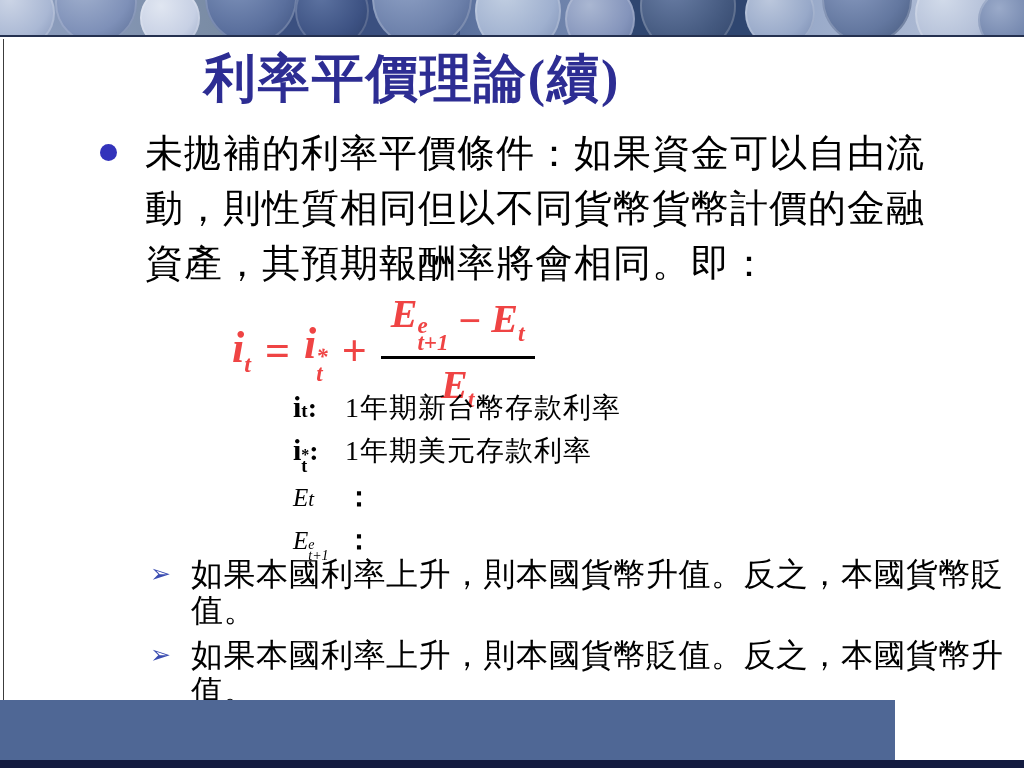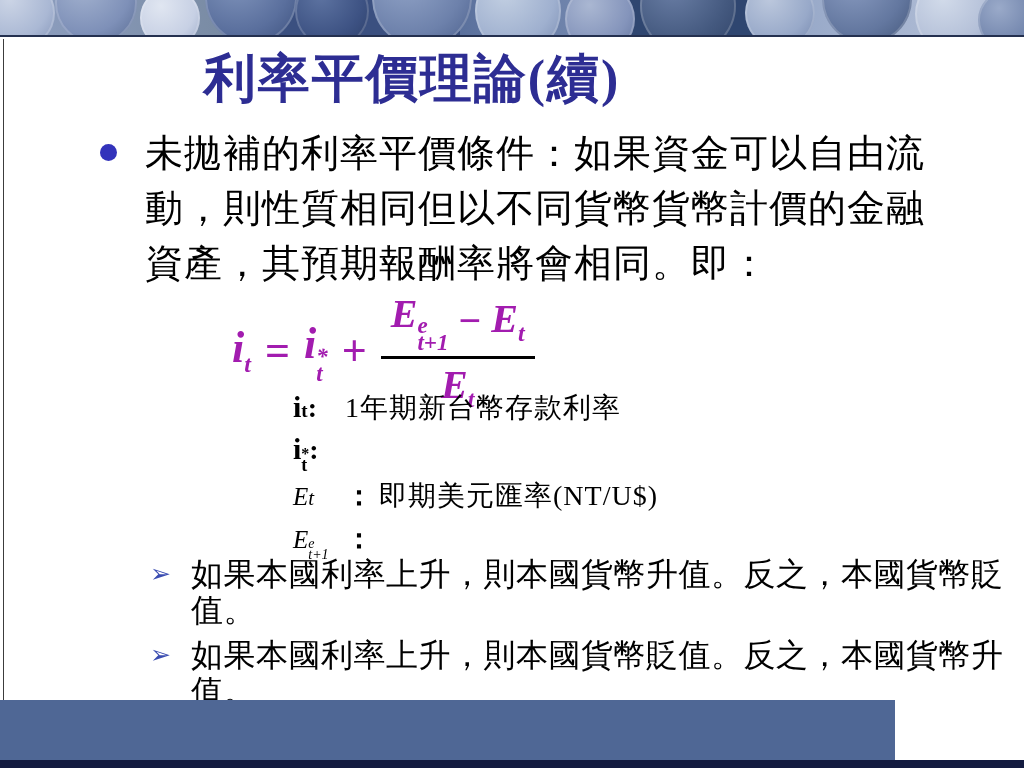--- a/index.html
+++ b/index.html
@@ -35,21 +35,21 @@
     background:var(--bullet-dot);
   }
   .bullet-text{
     font-size:38px;line-height:55px;color:var(--body-text);
     font-weight:500;letter-spacing:1px;text-align:justify;
   }
 
   
   .formula{
     position:absolute;left:232px;top:288px;display:flex;align-items:center;gap:14px;
-    font-size:44px;font-weight:bold;color:#a21caf;
+    font-size:44px;font-weight:bold;color:#ef4444;
   }
   .f-var{font-style:italic;}
   .f-var sub{font-size:24px;font-style:italic;}
   .f-op{font-weight:bold;font-style:normal;}
   .supsub{display:inline-flex;flex-direction:column;align-items:flex-start;vertical-align:-6px;line-height:0.75;}
   .supsub .ss-sup,.supsub .ss-sub{font-size:23px;font-style:italic;}
   .frac{display:inline-flex;flex-direction:column;align-items:center;font-size:40px;}
   .frac-num{display:flex;align-items:center;gap:10px;border-bottom:3px solid #000;padding:2px 10px 4px 10px;}
   .frac-den{padding-top:2px;}
 
@@ -147,28 +147,28 @@
   </div>
   <div class="def-row">
     <span class="def-sym sym-upright">
         <span>i</span>
         <span class="supsub">
           <span class="ss-sup">*</span>
           <span class="ss-sub">t</span>
         </span>
         <span class="def-sep">:</span>
       </span>
+    <span class="def-text">1年期美元存款利率</span>
   </div>
   <div class="def-row">
     <span class="def-sym sym-italic">
         <span>E</span>
         <sub>t</sub>
       </span>
     <span class="def-sep">：</span>
-    <span class="def-text">即期美元匯率(NT/U$)</span>
   </div>
   <div class="def-row">
     <span class="def-sym sym-italic">
         <span>E</span>
         <span class="supsub">
           <span class="ss-sup">e</span>
           <span class="ss-sub">t+1</span>
         </span>
       </span>
     <span class="def-sep">：</span>

